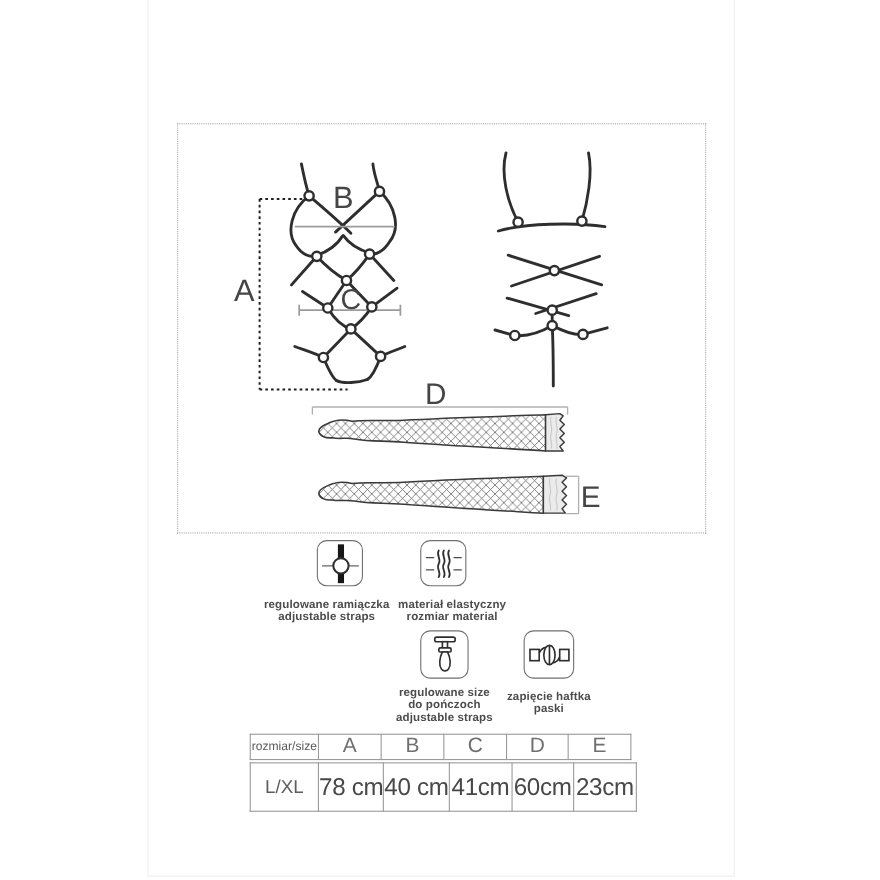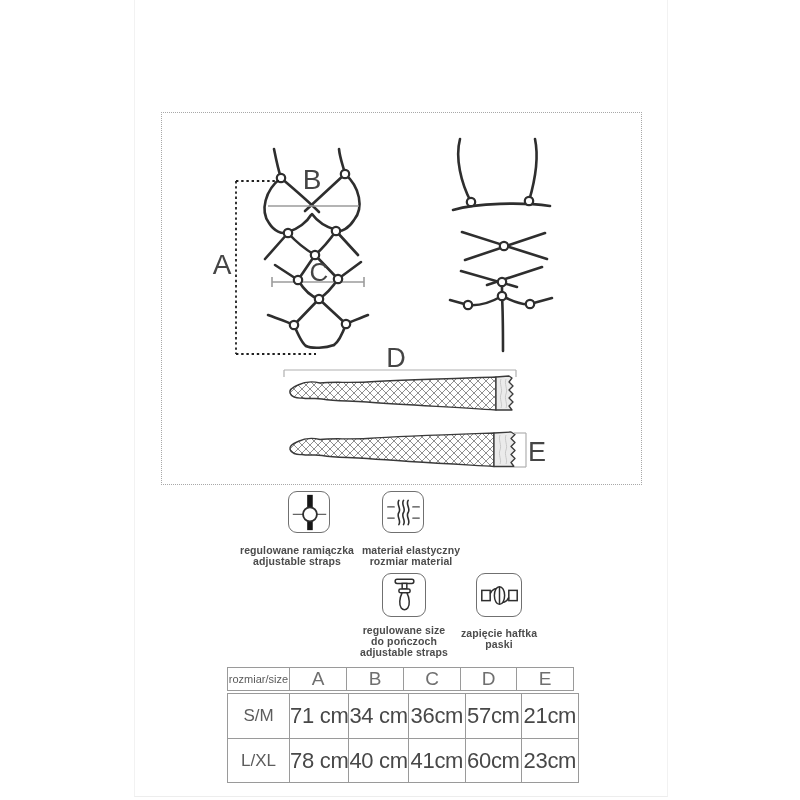--- a/index.html
+++ b/index.html
@@ -252,28 +252,20 @@
 <table class="tbl tbl-body">
   <colgroup>
     <col style="width:62px">
       <col style="width:57px">
       <col style="width:57px">
     <col style="width:57px">
       <col style="width:56px">
       <col style="width:57px">
   </colgroup>
   <tbody>
-      <tr class="r0">
-    <td class="rowlab">S/M</td>
-    <td class="val">71 cm</td>
-    <td class="val">34 cm</td>
-    <td class="val">36cm</td>
-    <td class="val">57cm</td>
-    <td class="val">21cm</td>
-  </tr>
   <tr class="r1">
     <td class="rowlab">L/XL</td>
     <td class="val">78 cm</td>
     <td class="val">40 cm</td>
     <td class="val">41cm</td>
     <td class="val">60cm</td>
     <td class="val">23cm</td>
   </tr>
 </tbody>
   </table>

